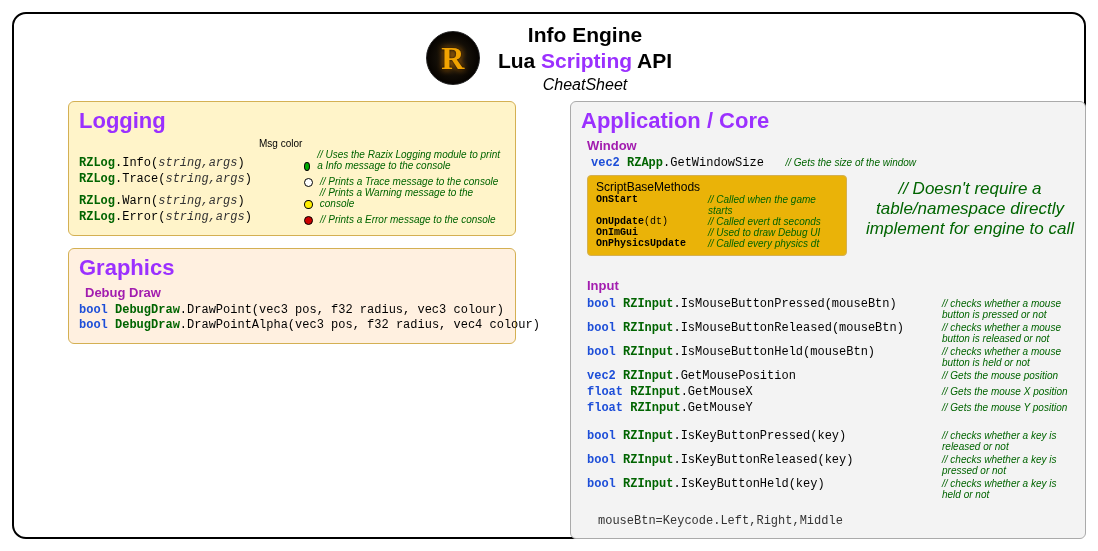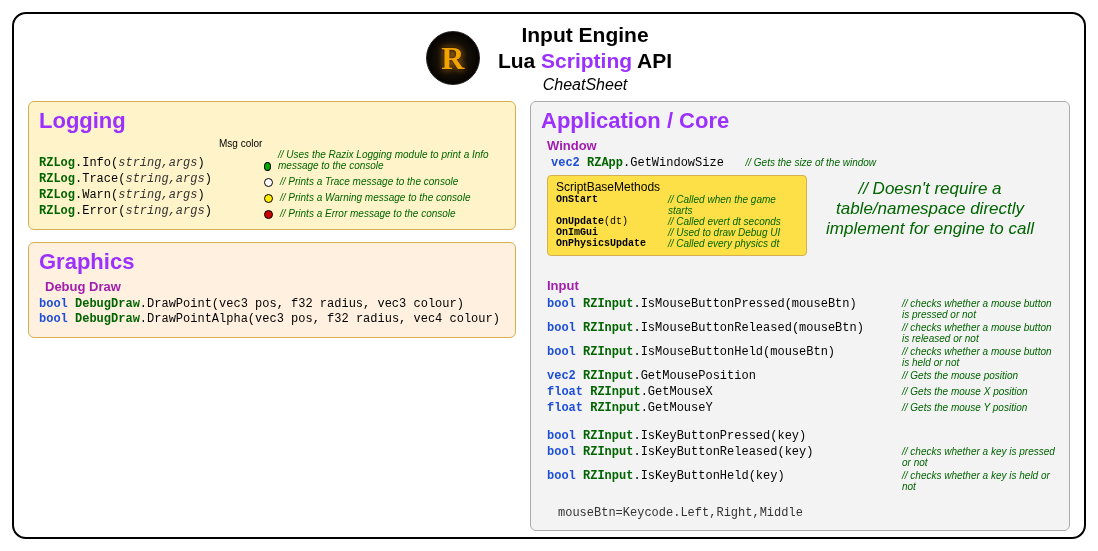--- a/index.html
+++ b/index.html
@@ -41,57 +41,57 @@
     border:1px solid #222;
   }
   .titleblock { text-align:center; line-height:1.25; }
   .titleblock .t1 { font-size: 21px; font-weight: bold; }
   .titleblock .t2 { font-size: 21px; font-weight: bold; }
   .titleblock .t2 .accent { color:#9b30ff; }
   .titleblock .t3 { font-size: 16px; font-style: italic; font-weight:normal;}
   .cols { flex:1; display:flex; gap:14px; align-items:stretch; }
   .left { width: 488px; display:flex; flex-direction:column; gap:12px;}
   .right{ flex:1; }
-  .panel { border:1px solid; border-radius:6px; padding:6px 10px 10px 10px; }
+  .panel { border:1px solid; border-radius:6px; padding:6px 10px 10px 10px;margin-left:40px; }
   .panel.logging { background:#fff4c9; border-color:#d4b053; }
   .panel.graphics{ background:#fff0e0; border-color:#d4b053; }
   .panel.app     { background:#f3f3f3; border-color:#aaa; height:100%; }
   .panel-title { color:#9b30ff; font-size:22px; font-weight:bold; margin:0 0 4px 0; }
   .subhead { color:#a21caf; font-weight:bold; font-size:13px; margin:4px 0 3px 6px;}
   .msgcolor-label{ font-size:10px; font-family:Arial; position:relative; left:180px; top:0;}
   .api-line{ font-family:"Courier New",monospace; font-size:12px; white-space:nowrap; margin:1px 0;}
   .api-line .ret { color:#1d4ed8; font-weight:bold;}
   .api-line .ns  { color:#006400; font-weight:bold;}
   .api-line .m   { color:#000; }
   .api-line .arg { font-style:italic; color:#333;}
   .dot { display:inline-block; width:9px;height:9px;border-radius:50%; border:1px solid #000; vertical-align:middle; margin:0 3px;}
   .cmt { color:#006400; font-style:italic; font-family:Arial; font-size:10px;}
   .logging-row{display:flex;align-items:flex-end;gap:4px;}
   .logging-row .api-line{min-width:218px;}
   .script-box{
-    border:1px solid #d4b053; background:#fde047; border-radius:4px; padding:4px 8px 6px 8px;
+    border:1px solid #d4b053; background:#eab308; border-radius:4px; padding:4px 8px 6px 8px;
     width:260px; margin:4px 0 0 6px;
   }
   .script-row{font-family:"Courier New",monospace; font-size:10px; display:flex;}
   .script-row .mname{min-width:112px; font-weight:bold;}
   .script-note{color:#006400; font-style:italic; font-size:17px;}
   .script-block{display:flex; gap:18px; align-items:flex-start;}
   .input-block{margin-top:22px;}
   .input-row{display:flex; align-items:baseline;}
   .input-row .api-line{min-width:355px;}
   .note{font-family:"Courier New",monospace; font-size:12px; margin-top:14px; color:#333;}
 </style>
 </head>
 <body>
 
 <div class="frame">
   <div class="titlebar">
     <div class="logo">R</div>
     <div class="titleblock">
-      <div class="t1">Input Engine</div>
+      <div class="t1">Info Engine</div>
       <div class="t2">
         <span>Lua </span><span class="accent">Scripting</span><span> API</span>
       </div>
       <div class="t3">CheatSheet</div>
     </div>
   </div>
 
   <div class="cols">
     <div class="left">
 
@@ -194,20 +194,21 @@
               </div>
               <div class="input-row">
                 <span class="api-line"><span class="ret">float</span> <span class="ns">RZInput</span>.<span class="m">GetMouseY</span></span>
                 <span class="cmt">// Gets the mouse Y position</span>
               </div>
             </div>
           <div style="height:12px;"></div>
           <div id="input-key" style="margin-left:6px;">
               <div class="input-row">
                 <span class="api-line"><span class="ret">bool</span> <span class="ns">RZInput</span>.<span class="m">IsKeyButtonPressed</span>(key)</span>
+                <span class="cmt">// checks whether a key is released or not</span>
               </div>
               <div class="input-row">
                 <span class="api-line"><span class="ret">bool</span> <span class="ns">RZInput</span>.<span class="m">IsKeyButtonReleased</span>(key)</span>
                 <span class="cmt">// checks whether a key is pressed or not</span>
               </div>
               <div class="input-row">
                 <span class="api-line"><span class="ret">bool</span> <span class="ns">RZInput</span>.<span class="m">IsKeyButtonHeld</span>(key)</span>
                 <span class="cmt">// checks whether a key is held or not</span>
               </div>
             </div>

